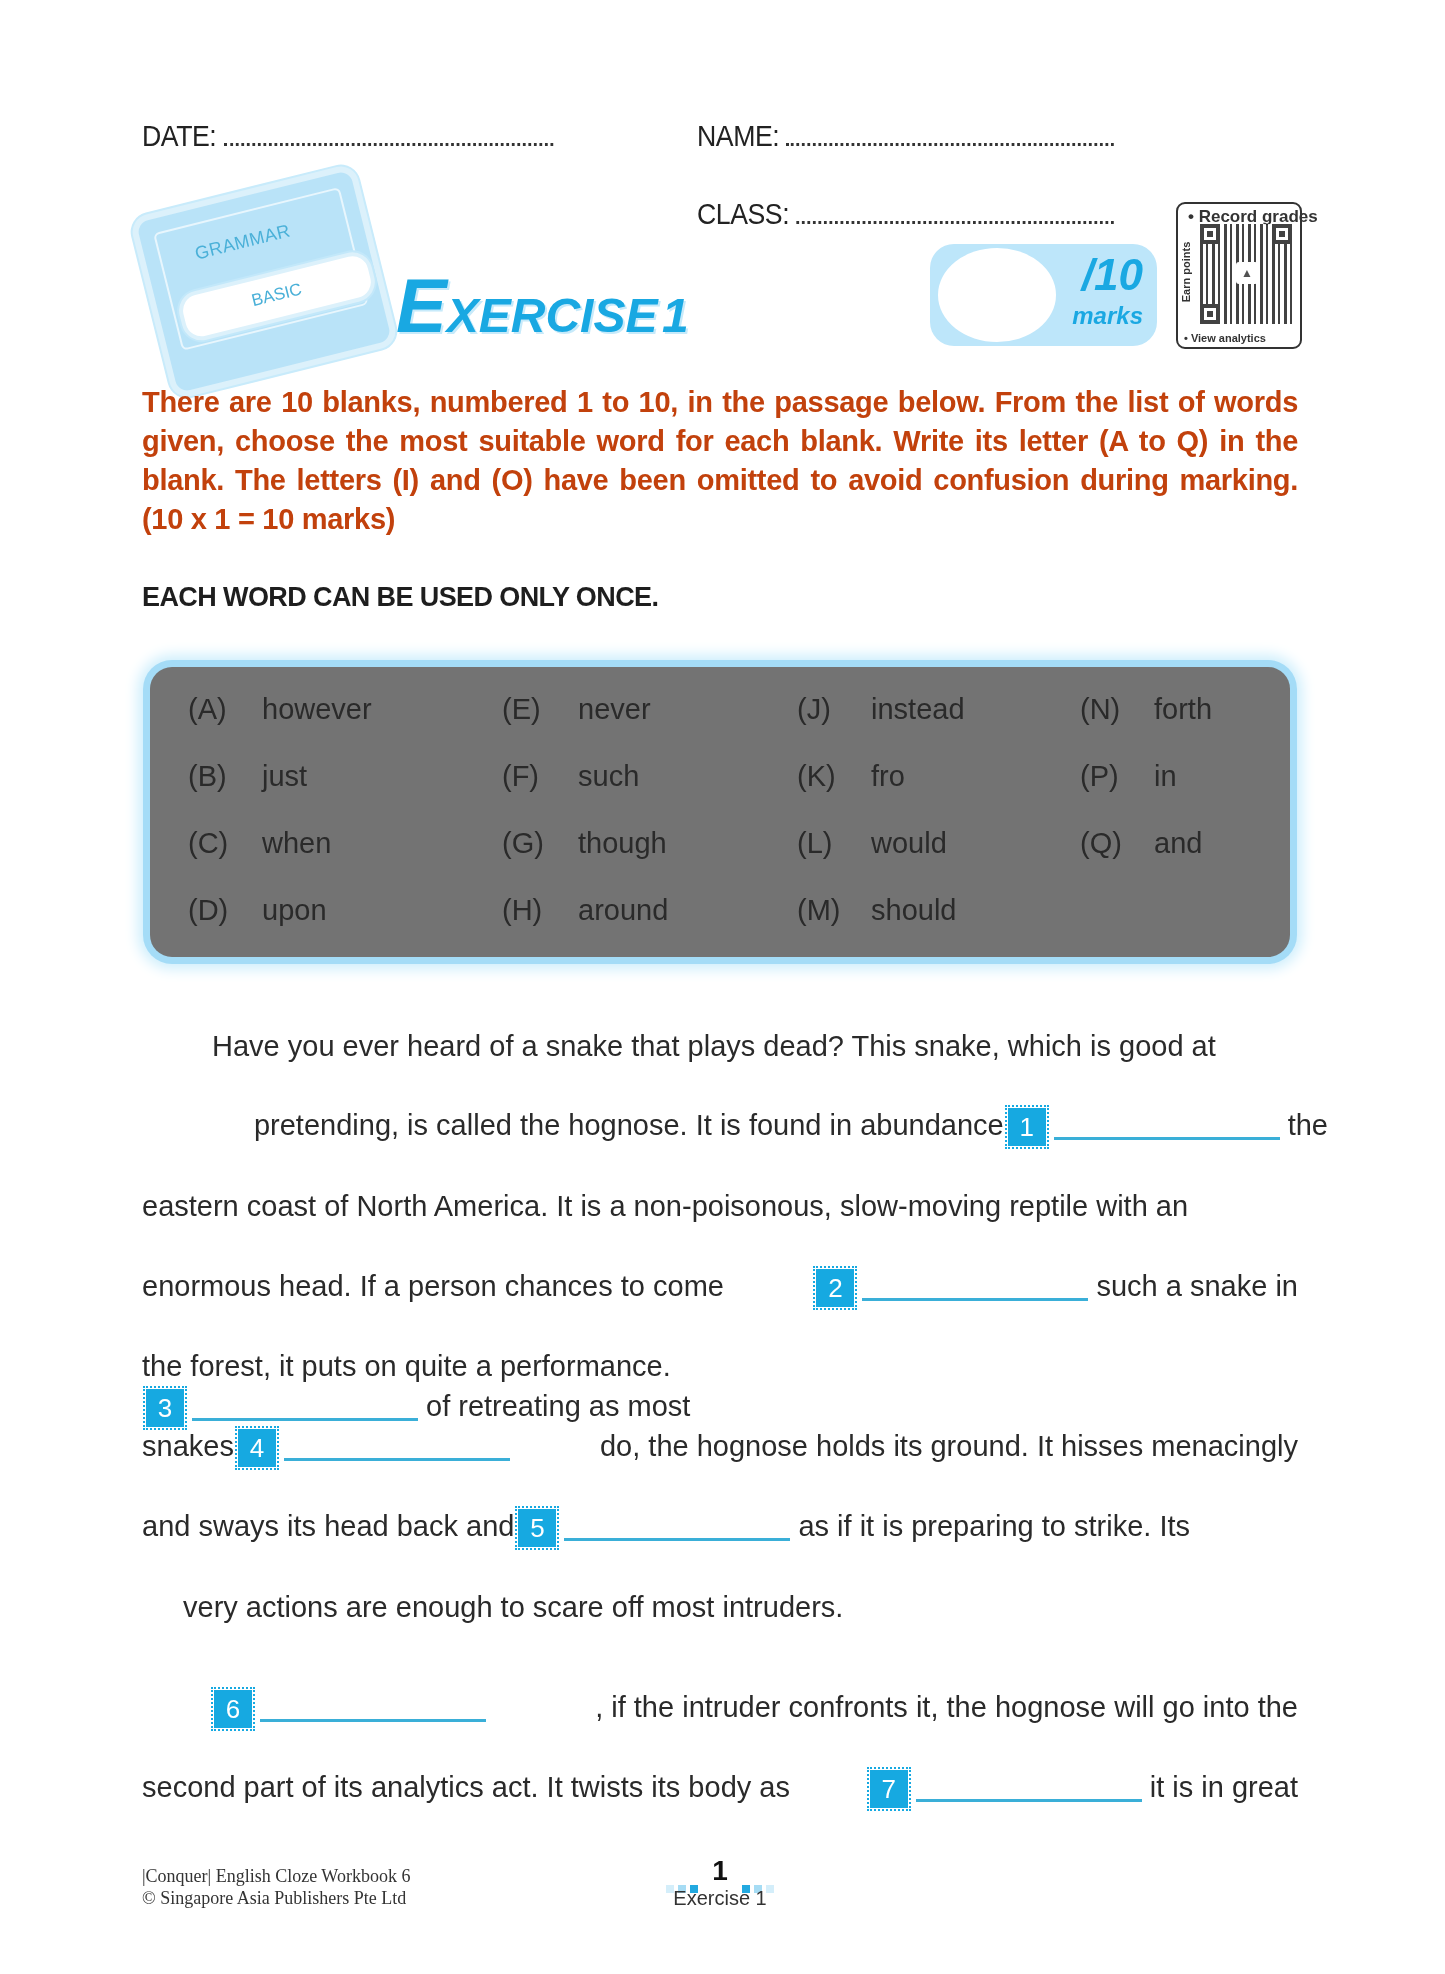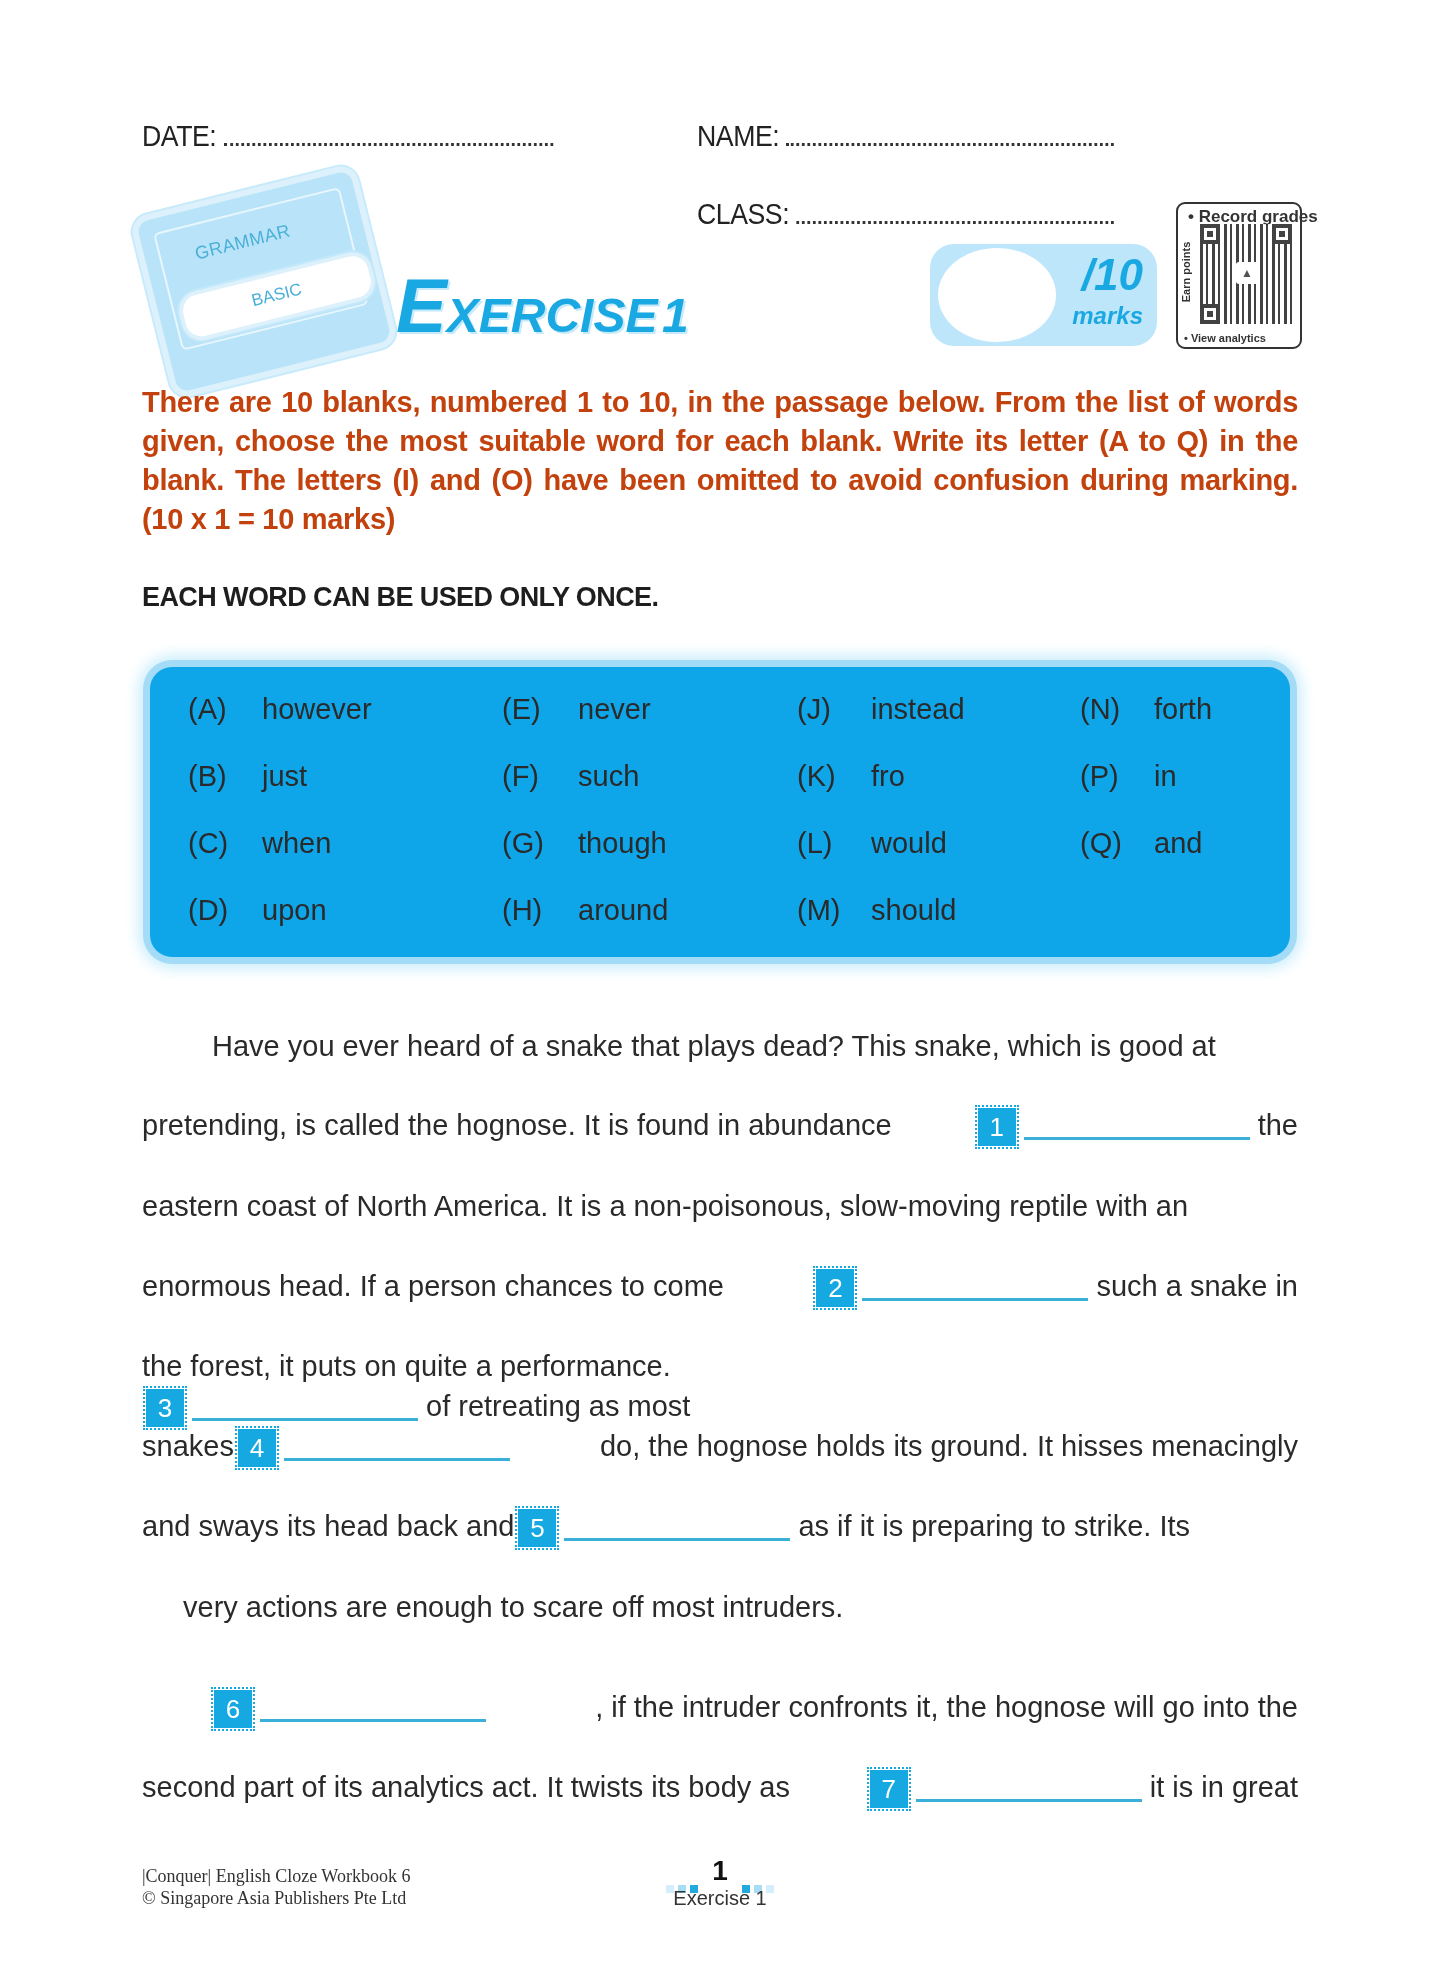--- a/index.html
+++ b/index.html
@@ -44,21 +44,21 @@
   .qr-finder { position: absolute; width: 20px; height: 20px; border: 4px solid #222; background: #fff; box-sizing: border-box; }
   .qr-finder::after { content: ""; position: absolute; left: 3px; top: 3px; width: 6px; height: 6px; background: #222; }
   .qr-logo { position: absolute; left: 36px; top: 38px; width: 22px; height: 22px; background: #fff; border-radius: 3px; font-size: 12px; text-align: center; line-height: 22px; color: #333; }
 
   
   .instructions { left: 142px; top: 383px; width: 1156px; font-size: 29px; font-weight: bold; color: #c2410c;
                   line-height: 39px; text-align: justify; letter-spacing: -0.3px; }
   .rule { left: 142px; top: 582px; font-size: 27px; font-weight: bold; color: #1e1e1e; letter-spacing: -0.6px; }
 
   
-  .wordbox { left: 150px; top: 667px; width: 1140px; height: 290px; background: #0ea5e9; border-radius: 22px;
+  .wordbox { left: 150px; top: 667px; width: 1140px; height: 290px; background: #737373; border-radius: 22px;
              box-shadow: 0 0 0 7px #a4dcf7, 0 0 14px 12px #cdeefc; }
   .word { position: absolute; font-size: 29px; color: #2a2a2a; white-space: nowrap; }
   .word .letter { display: inline-block; width: 74px; }
 
   
   .passage-line { position: absolute; left: 142px; width: 1156px; font-size: 29px; color: #2a2a2a; white-space: nowrap;
                   height: 40px; line-height: 40px; }
   .num { display: inline-block; width: 38px; height: 38px; background: #16a9e1; color: #fff; text-align: center; line-height: 38px;
          font-size: 26px; vertical-align: middle; outline: 2px dotted #16a9e1; outline-offset: 1px; margin: 0 8px 0 4px; }
   .blank { display: inline-block; width: 226px; border-bottom: 3px solid #3aafd8; height: 22px; vertical-align: middle; margin-right: 8px; }
@@ -134,21 +134,21 @@
   <div class="word" style="left:647px; top:227px;"><span class="letter">(M)</span><span>should</span></div>
 
   <div class="word" style="left:930px; top:26px;"><span class="letter">(N)</span><span>forth</span></div>
   <div class="word" style="left:930px; top:93px;"><span class="letter">(P)</span><span>in</span></div>
   <div class="word" style="left:930px; top:160px;"><span class="letter">(Q)</span><span>and</span></div>
 </div>
 
 <div class="passage-line" style="top:1026px; text-indent:70px;">
   <span>Have you ever heard of a snake that plays dead? This snake, which is good at</span>
 </div>
-<div class="passage-line" style="top:1105px; display:flex; justify-content:space-between;">
+<div class="passage-line" style="top:1105px; display:flex; justify-content:flex-end;margin-left:30px;">
   <span>pretending, is called the hognose. It is found in abundance</span>
   <span><span class="num">1</span><span class="blank"></span><span>the</span></span>
 </div>
 <div class="passage-line" style="top:1186px;">
   <span>eastern coast of North America. It is a non-poisonous, slow-moving reptile with an</span>
 </div>
 <div class="passage-line" style="top:1266px; display:flex; justify-content:space-between;">
   <span>enormous head. If a person chances to come</span>
   <span><span class="num">2</span><span class="blank"></span><span>such a snake in</span></span>
 </div>

